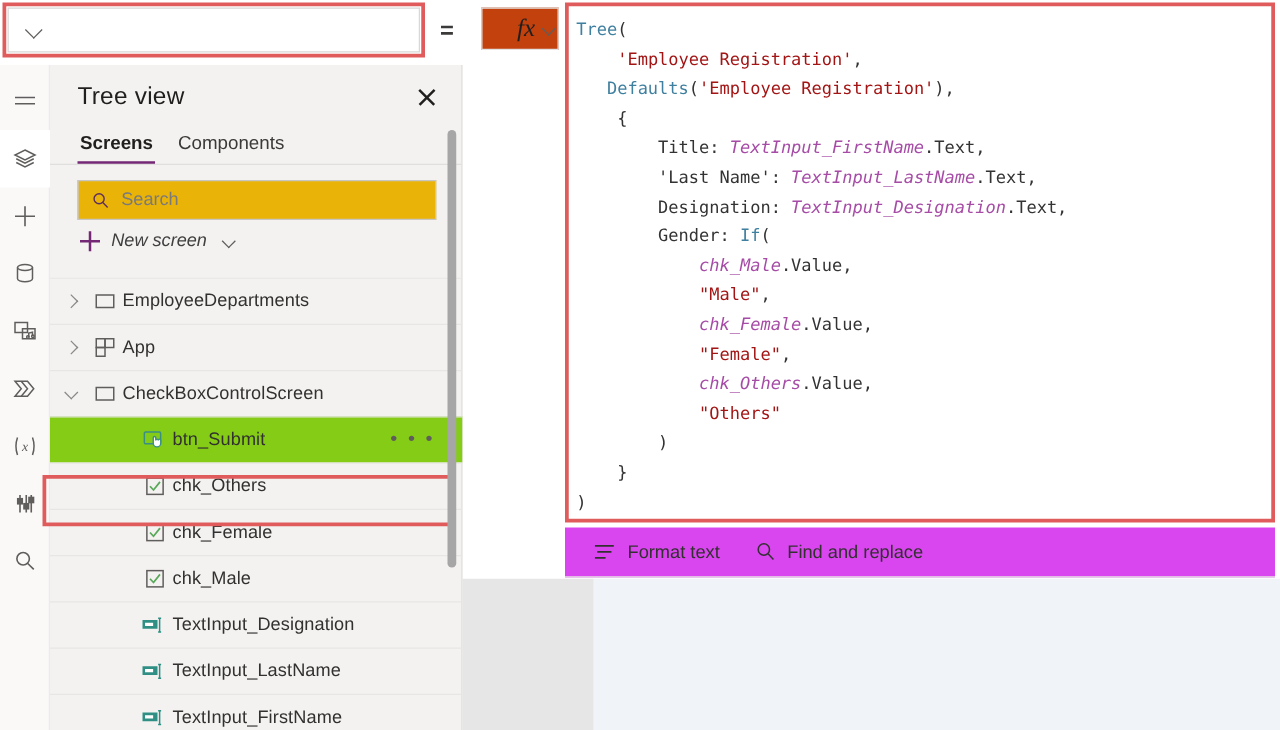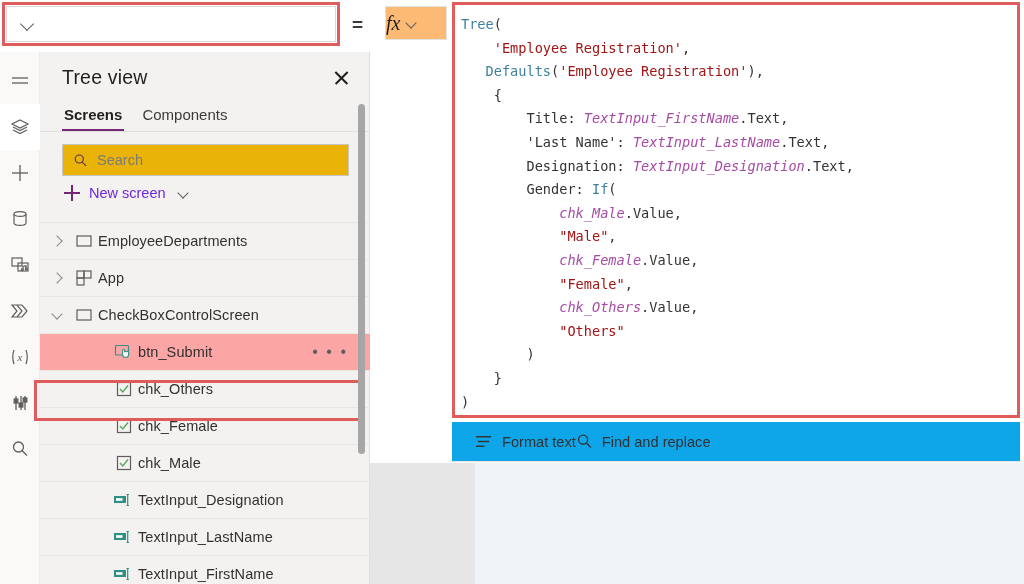--- a/index.html
+++ b/index.html
@@ -56,23 +56,23 @@
   .equals {
     position: absolute;
     left: 352px; top: 14px;
     font-size: 19px; color: #3b3a39;
     font-weight: 600;
   }
   .fx-btn {
     position: absolute;
     left: 385px; top: 6px;
     width: 62px; height: 34px;
-    background: #fdba74;
+    background: #c2410c;
     border: 1px solid #e2e2e2;
-    display: flex; align-items: center; justify-content: flex-start;
+    display: flex; align-items: center; justify-content: flex-end;
     gap: 3px;
   }
   .fx-glyph {
     font-family: "Liberation Serif", serif;
     font-style: italic;
     font-size: 20px;
     color: #201f1e;
   }
 
   
@@ -171,21 +171,21 @@
     cursor: pointer;
   }
   .plus-ico {
     width: 16px; height: 16px; position: relative;
   }
   .plus-ico::before, .plus-ico::after {
     content: ""; position: absolute; background: #742774;
   }
   .plus-ico::before { left: 0; top: 7px; width: 16px; height: 1.6px; }
   .plus-ico::after  { top: 0; left: 7px; height: 16px; width: 1.6px; }
-  .new-screen .txt { font-size: 14.5px; color: #6d28d9; }
+  .new-screen .txt { font-size: 14.5px; color: #404040; font-style: italic; }
   .mini-chev {
     width: 11px; height: 11px; position: relative; margin-left: 4px;
   }
   .mini-chev::before {
     content: ""; position: absolute; left: 0; top: 1px;
     width: 7px; height: 7px;
     border-right: 1.4px solid #605e5c;
     border-bottom: 1.4px solid #605e5c;
     transform: rotate(45deg);
   }
@@ -197,21 +197,21 @@
     width: 330px; height: 362px;
     overflow: hidden;
   }
   .tree-row {
     position: relative;
     display: flex; align-items: center;
     height: 37px;
     border-top: 1px solid #e8e6e4;
     cursor: pointer;
   }
-  .tree-row.selected { background: #fca5a5; }
+  .tree-row.selected { background: #84cc16; }
   .tree-row .twisty {
     width: 26px; flex: 0 0 26px;
     display: flex; align-items: center; justify-content: center;
   }
   .tw {
     width: 11px; height: 11px; position: relative;
   }
   .tw::before {
     content: ""; position: absolute;
     width: 7px; height: 7px;
@@ -279,23 +279,24 @@
   .tok-str   { color: #a31515; }
   .tok-ctrl  { color: #a64ca6; font-style: italic; }
   .tok-id    { color: #333333; }
   .tok-punct { color: #333333; }
 
   
   .fx-toolbar {
     position: absolute;
     left: 452px; top: 422px;
     width: 568px; height: 40px;
-    background: #0ea5e9;
+    background: #d946ef;
     border-bottom: 1px solid #e6e4e2;
     display: flex; align-items: center;
+    gap: 28px;
     padding-left: 22px;
   }
   .tb-item {
     display: flex; align-items: center; gap: 9px;
     cursor: pointer;
   }
   .tb-item .tb-label {
     font-size: 14.6px; color: #323130;
   }
 

